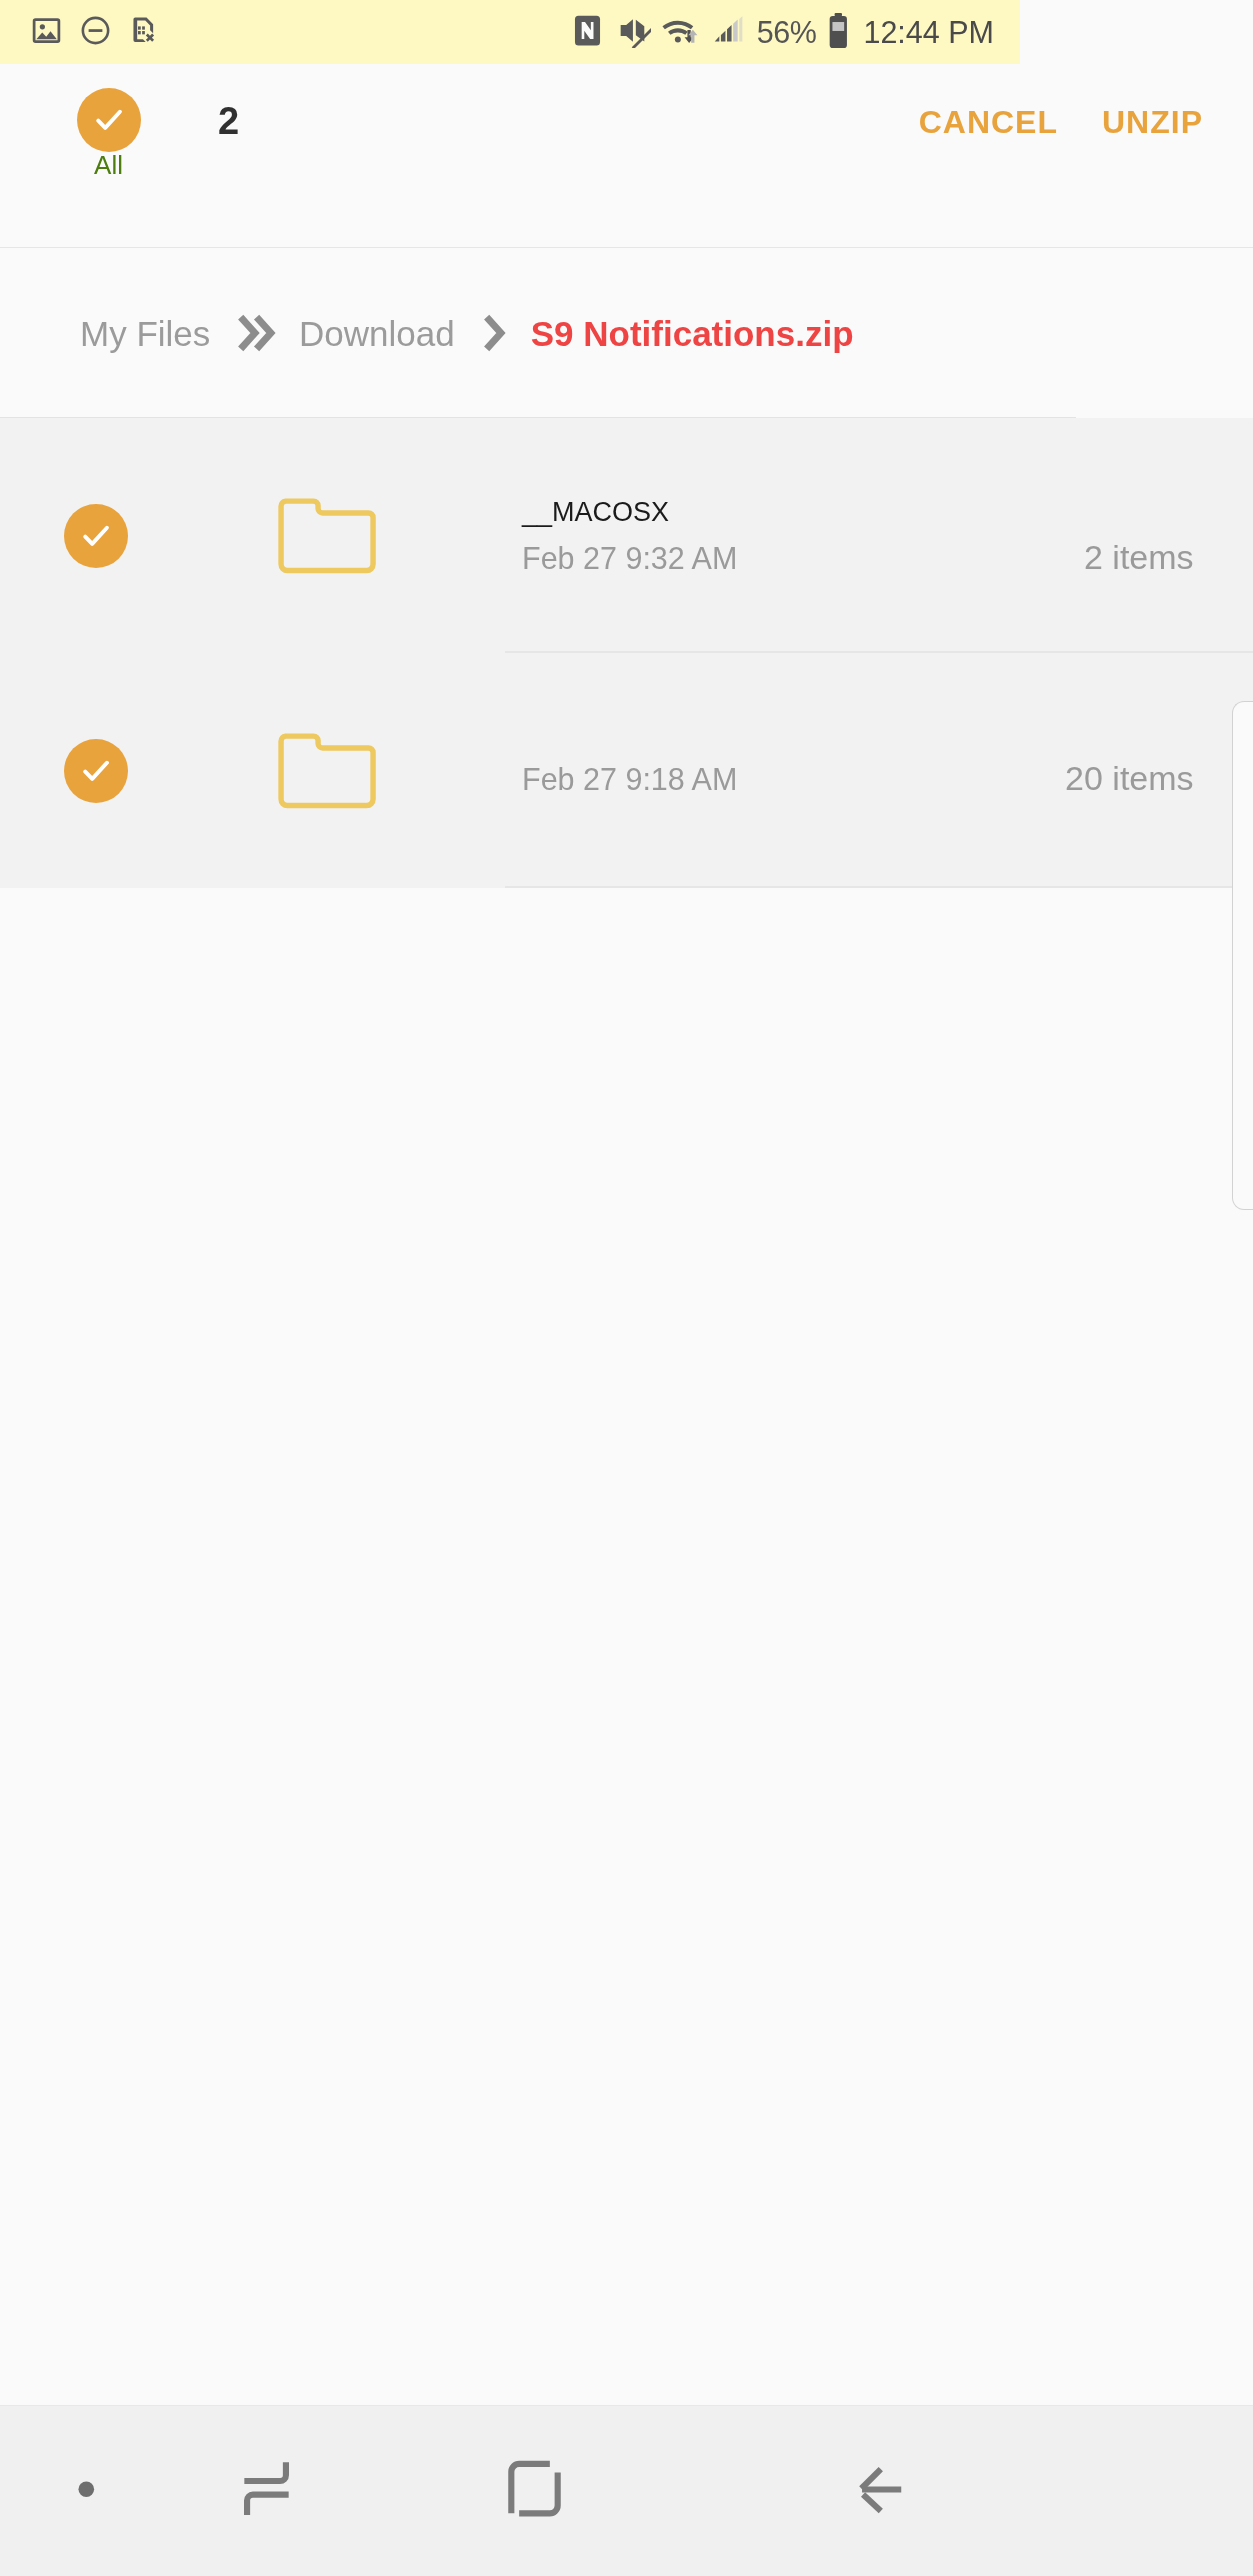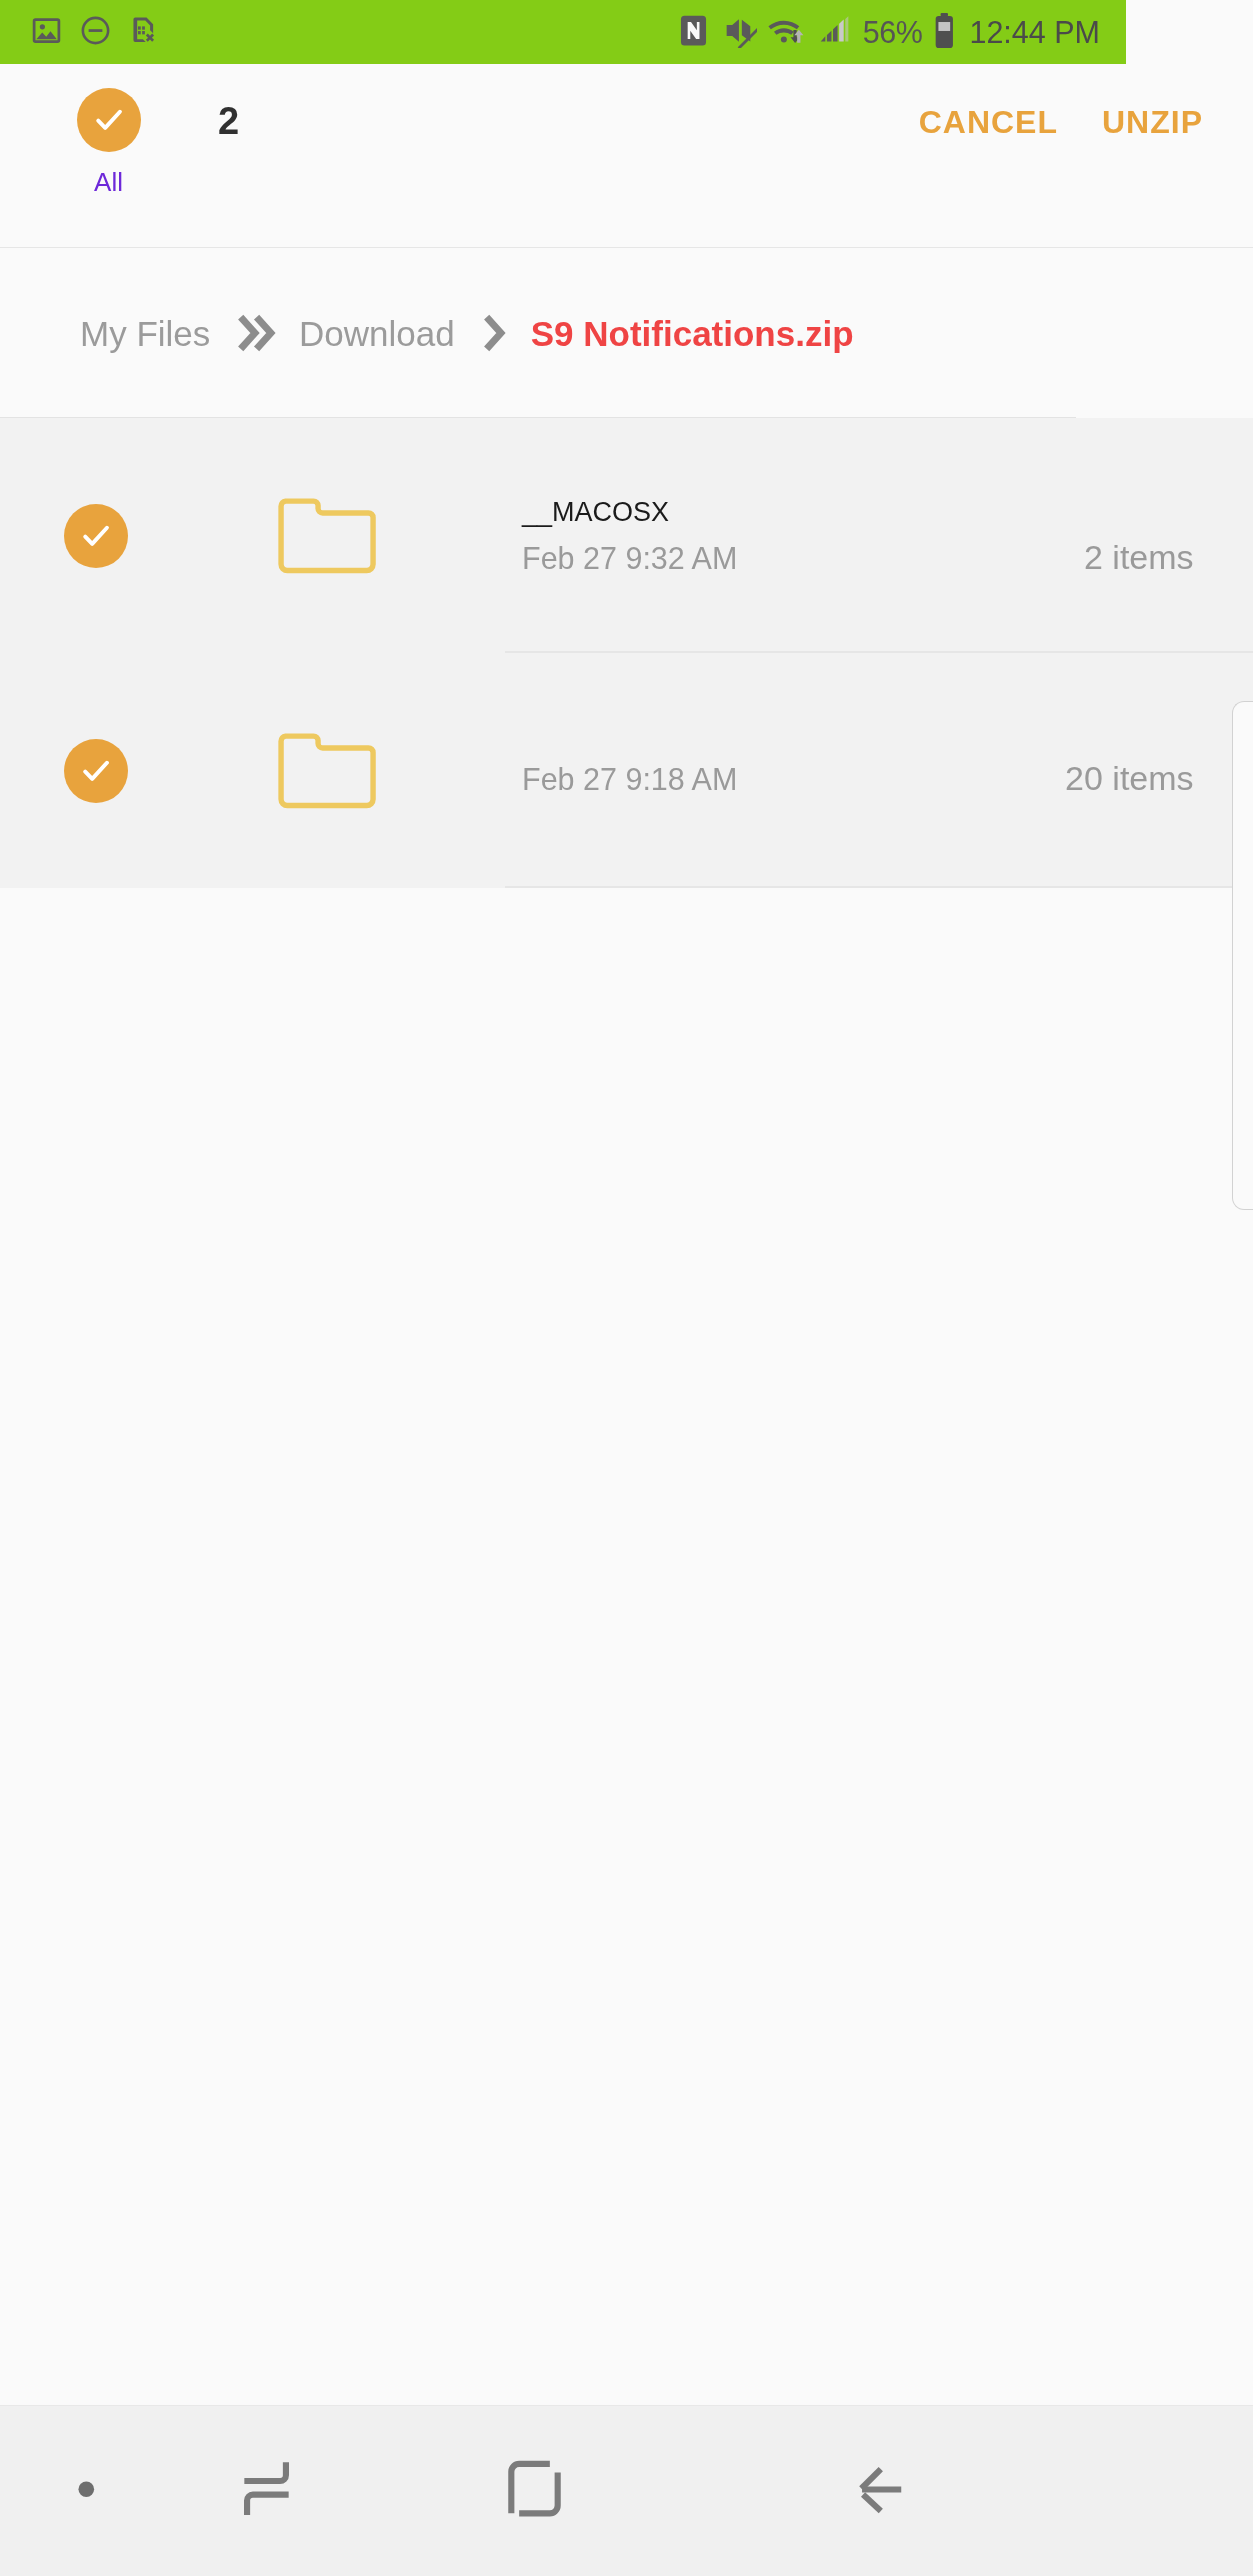--- a/index.html
+++ b/index.html
@@ -6,22 +6,22 @@
   html,body {
     width:1253px; height:2576px;
     background:#fafafa;
     font-family:"Liberation Sans", sans-serif;
     -webkit-font-smoothing:antialiased;
   }
   #app { position:relative; width:1253px; height:2576px; overflow:hidden; background:#fafafa; }
 
   
   .statusbar{
-    position:absolute; top:0; left:0; width:1126px; height:64px;
-    background:#84cc16;
+    position:absolute; top:0; left:0; width:1020px; height:64px;
+    background:#fef9c3;
     display:flex; align-items:center;
   }
   .sb-left{ display:flex; align-items:center; gap:15.7px; padding-left:30px; }
   .sb-right{ margin-left:auto; display:flex; align-items:center; gap:10.4px; padding-right:26px; }
   .sb-ico{ display:block; }
   .sb-battpct{
     font-size:30.5px; color:#555; letter-spacing:-0.4px; line-height:1;
     font-family:"Liberation Sans", sans-serif;
   }
   .sb-clock{
@@ -39,21 +39,21 @@
     position:absolute; left:64px; top:24.4px;
     width:89px; display:flex; flex-direction:column; align-items:center;
   }
   .check-circle{
     width:64px; height:64px; border-radius:50%;
     background:#e8a33d;
     display:flex; align-items:center; justify-content:center;
   }
   .check-circle svg{ display:block; }
   .tb-all-label{
-    margin-top:17px; font-size:26px; color:#6d28d9; line-height:1;
+    margin-top:0; font-size:26px; color:#4d7c0f; line-height:1;
   }
   .tb-count{
     position:absolute; left:218px; top:38px;
     font-size:38px; font-weight:bold; color:#303030; line-height:1;
   }
   .tb-actions{
     position:absolute; right:50px; top:42px;
     display:flex; align-items:center; gap:44px;
   }
   .tb-btn{

